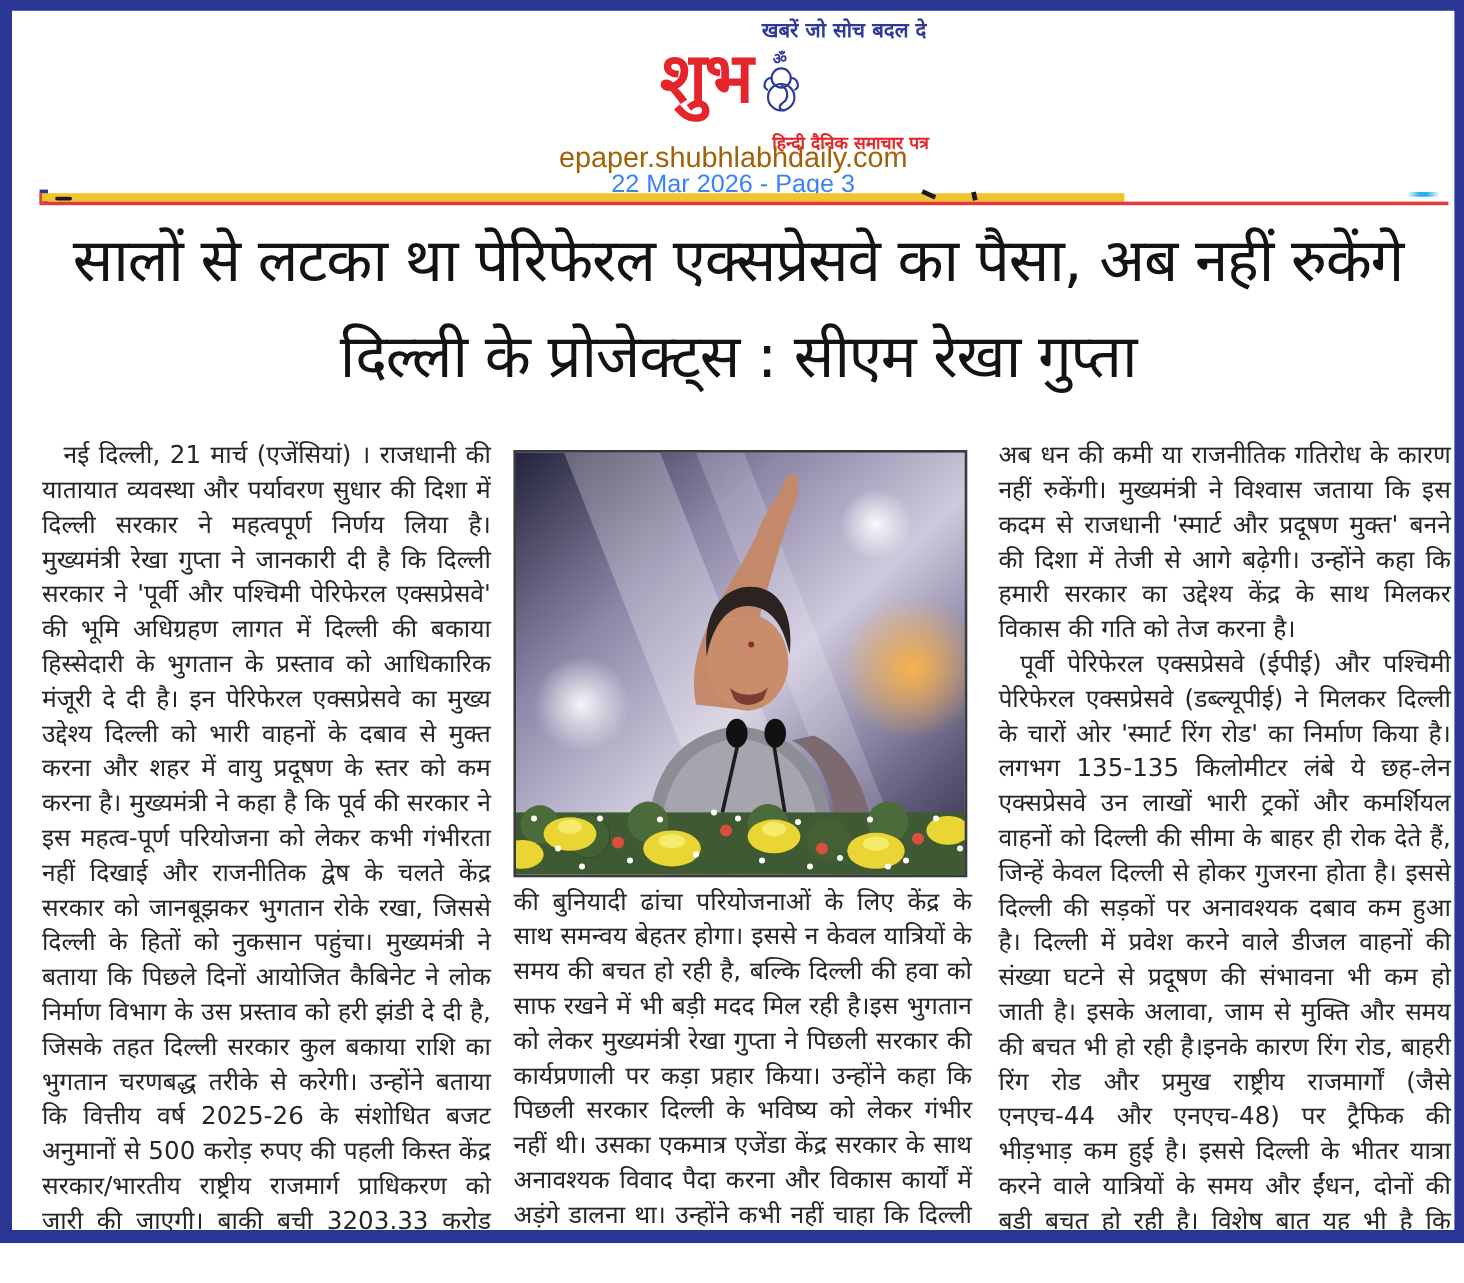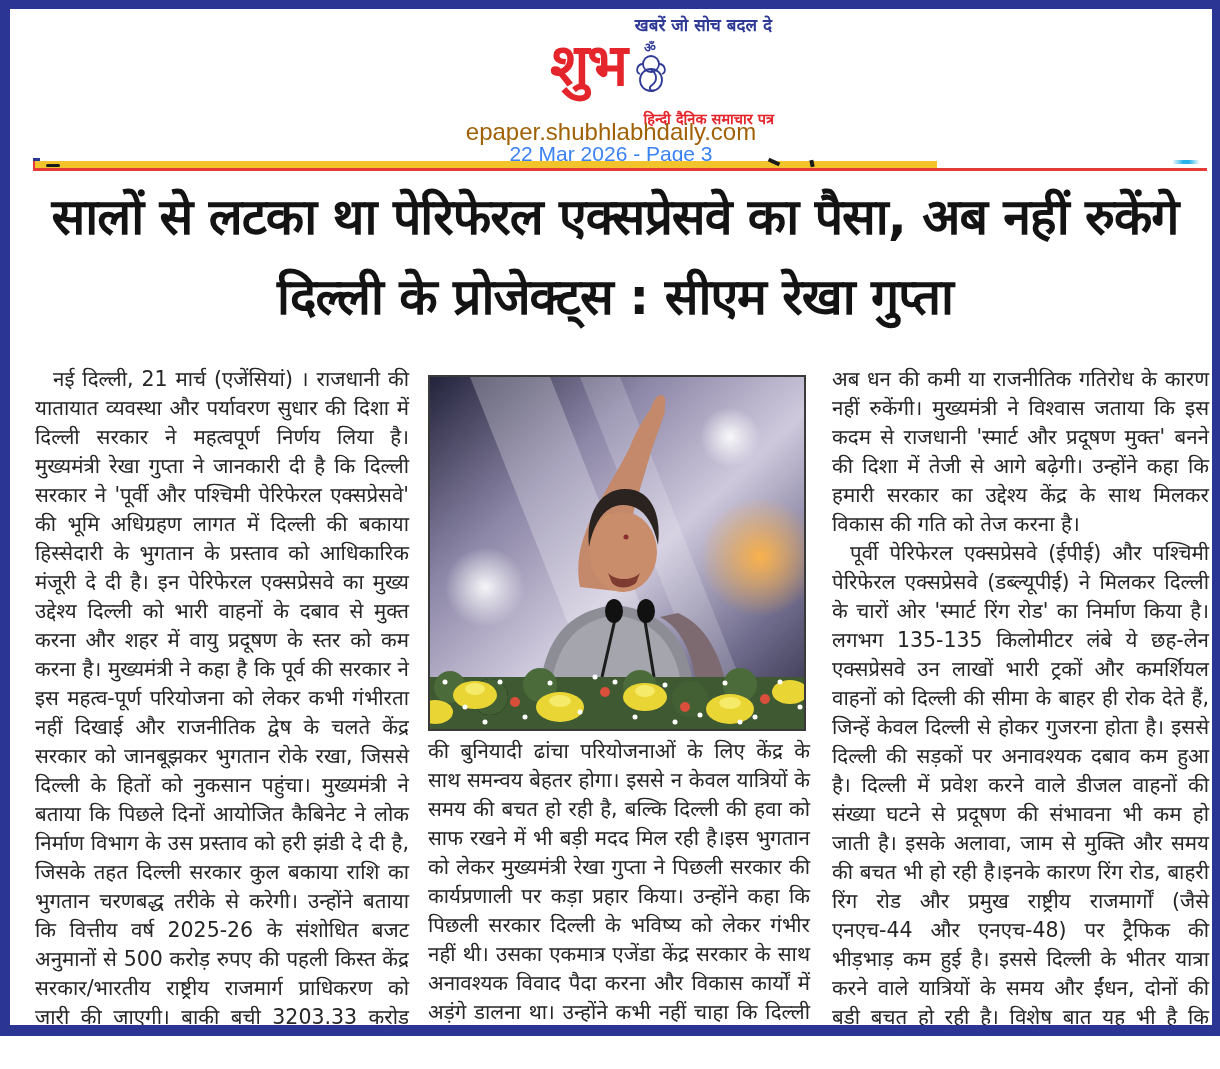--- a/index.html
+++ b/index.html
@@ -7,42 +7,42 @@
     position:relative;width:1220px;height:1036px;overflow:hidden;
     background:#ffffff;box-sizing:border-box;
     border-top:9px solid #2b3694;border-bottom:11px solid #2b3694;
     border-left:10px solid #2b3694;border-right:8px solid #2b3694;
     font-family:"DejaVu Sans","Liberation Sans",sans-serif;
   }
   
   .masthead{position:absolute;top:0;left:0;right:0;height:150px;text-align:center;}
   .logo-block{display:inline-block;margin-top:4px;position:relative;width:330px;}
   .tagline{display:block;text-align:right;color:#2e3a96;font-weight:bold;font-size:17px;padding-right:4px;}
-  .logo-row{display:flex;align-items:flex-start;justify-content:center;gap:6px;line-height:1;}
+  .logo-row{display:flex;align-items:flex-end;justify-content:center;gap:6px;line-height:1;}
   .logo-word{color:#e4262c;font-weight:bold;font-size:58px;letter-spacing:-2px;
     font-family:"DejaVu Serif","Liberation Serif",serif;}
   .ganesh{display:inline-block;position:relative;top:4px;}
   .subtitle{display:block;text-align:right;color:#e4262c;font-weight:bold;font-size:14.5px;padding-right:2px;margin-top:14px;}
   .site-url{position:absolute;top:109px;left:0;right:0;text-align:center;
     font-size:24px;color:#a16207;font-family:"Liberation Sans",sans-serif;}
   .site-date{position:absolute;top:133px;left:0;right:0;text-align:center;
     font-size:21px;color:#3b82f6;font-family:"Liberation Sans",sans-serif;}
   
   .yellow-strip{position:absolute;left:23px;top:152px;width:902px;height:7px;
     background:#f3c32c;border-left:2px solid #e23b38;}
   .blue-corner{position:absolute;left:23px;top:149px;width:7px;height:12px;background:#2b3694;}
   .black-dash1{position:absolute;left:36px;top:155px;width:14px;height:3px;background:#1a1a1a;border-radius:2px;}
   .black-mark2{position:absolute;left:758px;top:151px;width:12px;height:4px;background:#1a1a1a;transform:rotate(25deg);}
   .black-mark3{position:absolute;left:800px;top:151px;width:4px;height:7px;background:#1a1a1a;transform:rotate(-12deg);}
   .red-rule{position:absolute;left:23px;top:159px;width:1174px;height:3px;background:#e23b38;}
   .cyan-dash{position:absolute;left:1162px;top:151px;width:28px;height:4px;border-radius:2px;
     background:linear-gradient(90deg,rgba(65,199,238,0),#27b3ea 40%,#27b3ea 60%,rgba(65,199,238,0));}
   
   .headline{position:absolute;top:168px;left:30px;width:1150px;margin:0;
-    text-align:center;color:#131313;font-weight:bold;font-size:50px;line-height:80px;
+    text-align:center;color:#131313;font-weight:normal;font-size:50px;line-height:80px;
     letter-spacing:-1px;font-family:"DejaVu Sans","Liberation Sans",sans-serif;}
   
   .col{position:absolute;color:#262626;font-size:20.5px;line-height:29px;
     text-align:justify;}
   .col p{margin:0;}
   .col1{left:25px;top:356px;width:374px;}
   .col2{left:418px;top:366px;width:382px;}
   .col3{left:822px;top:356px;width:377px;}
   .indent{text-indent:18px;}
   .bold{font-weight:normal;}

